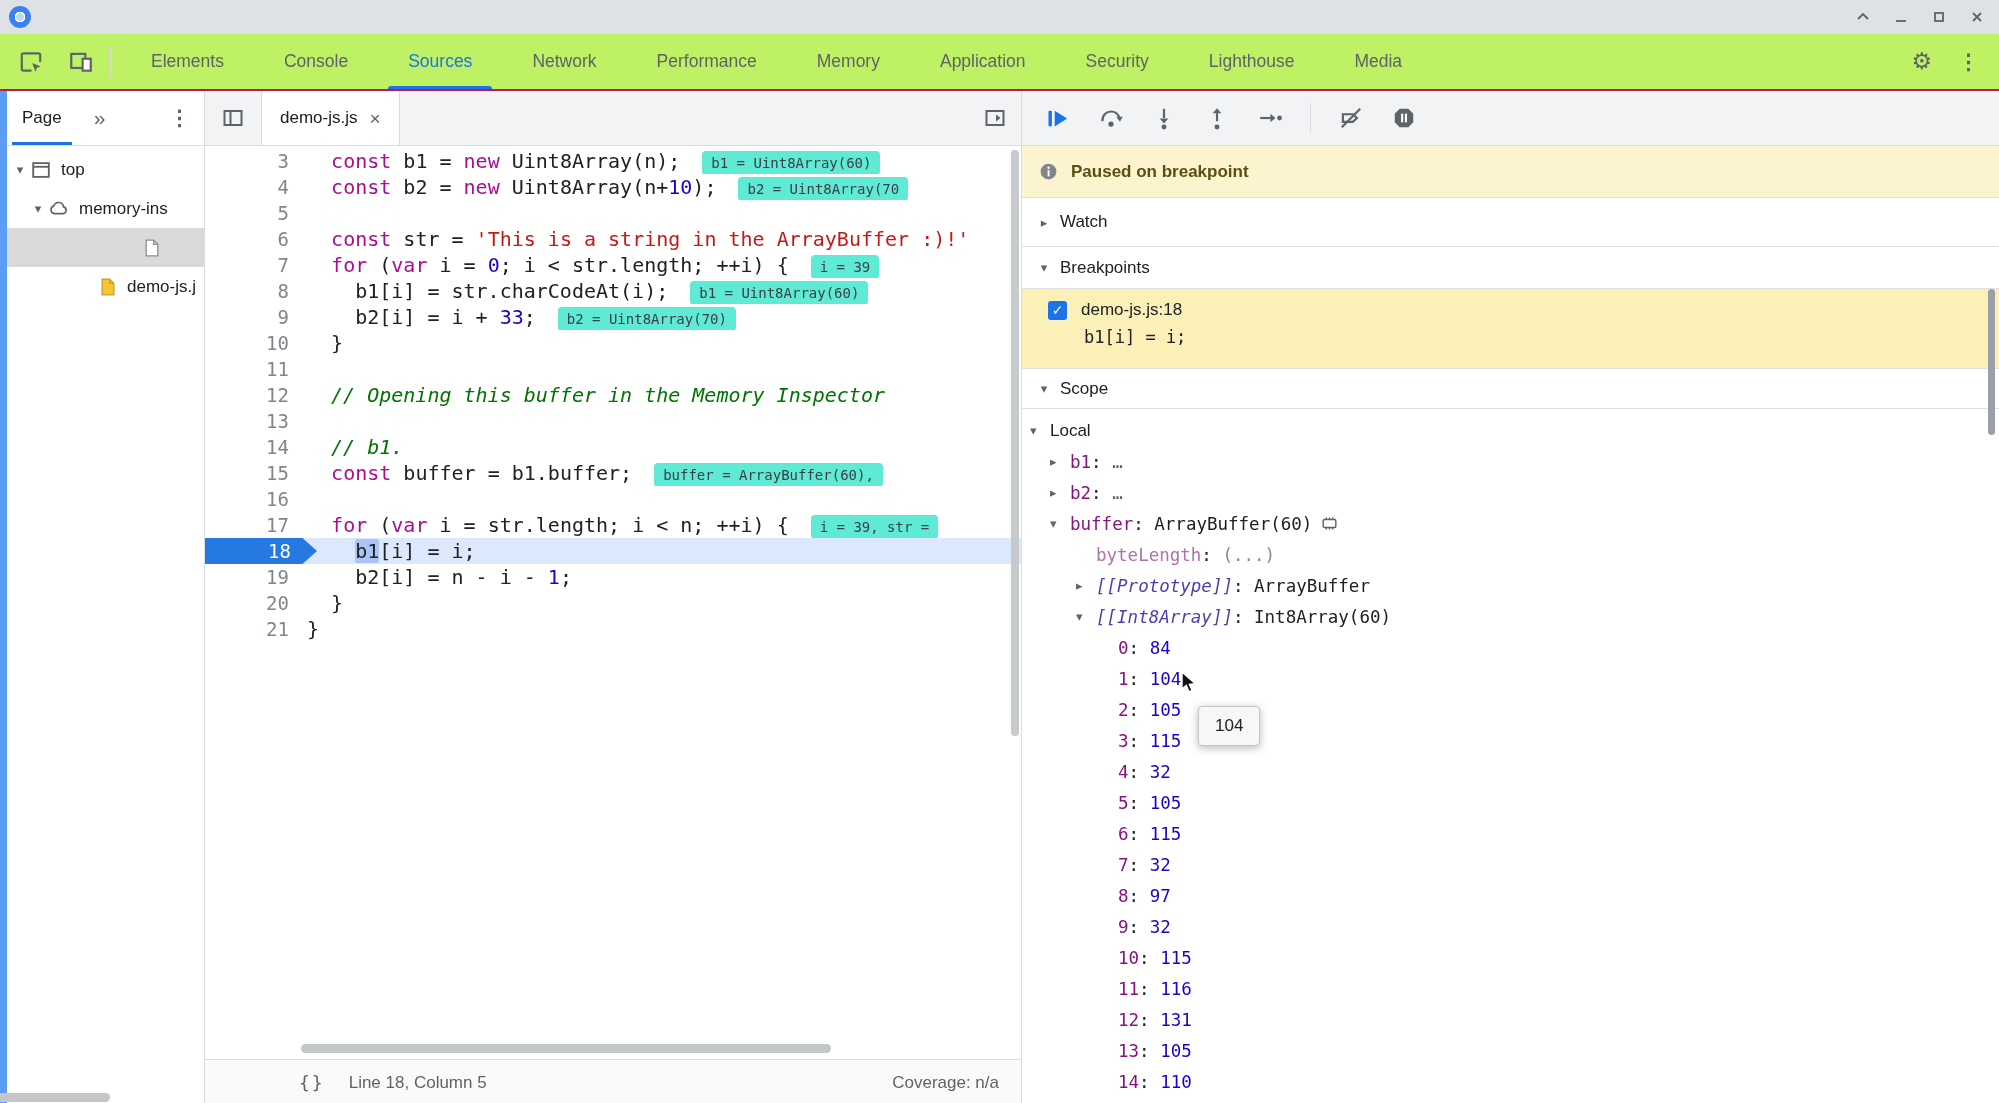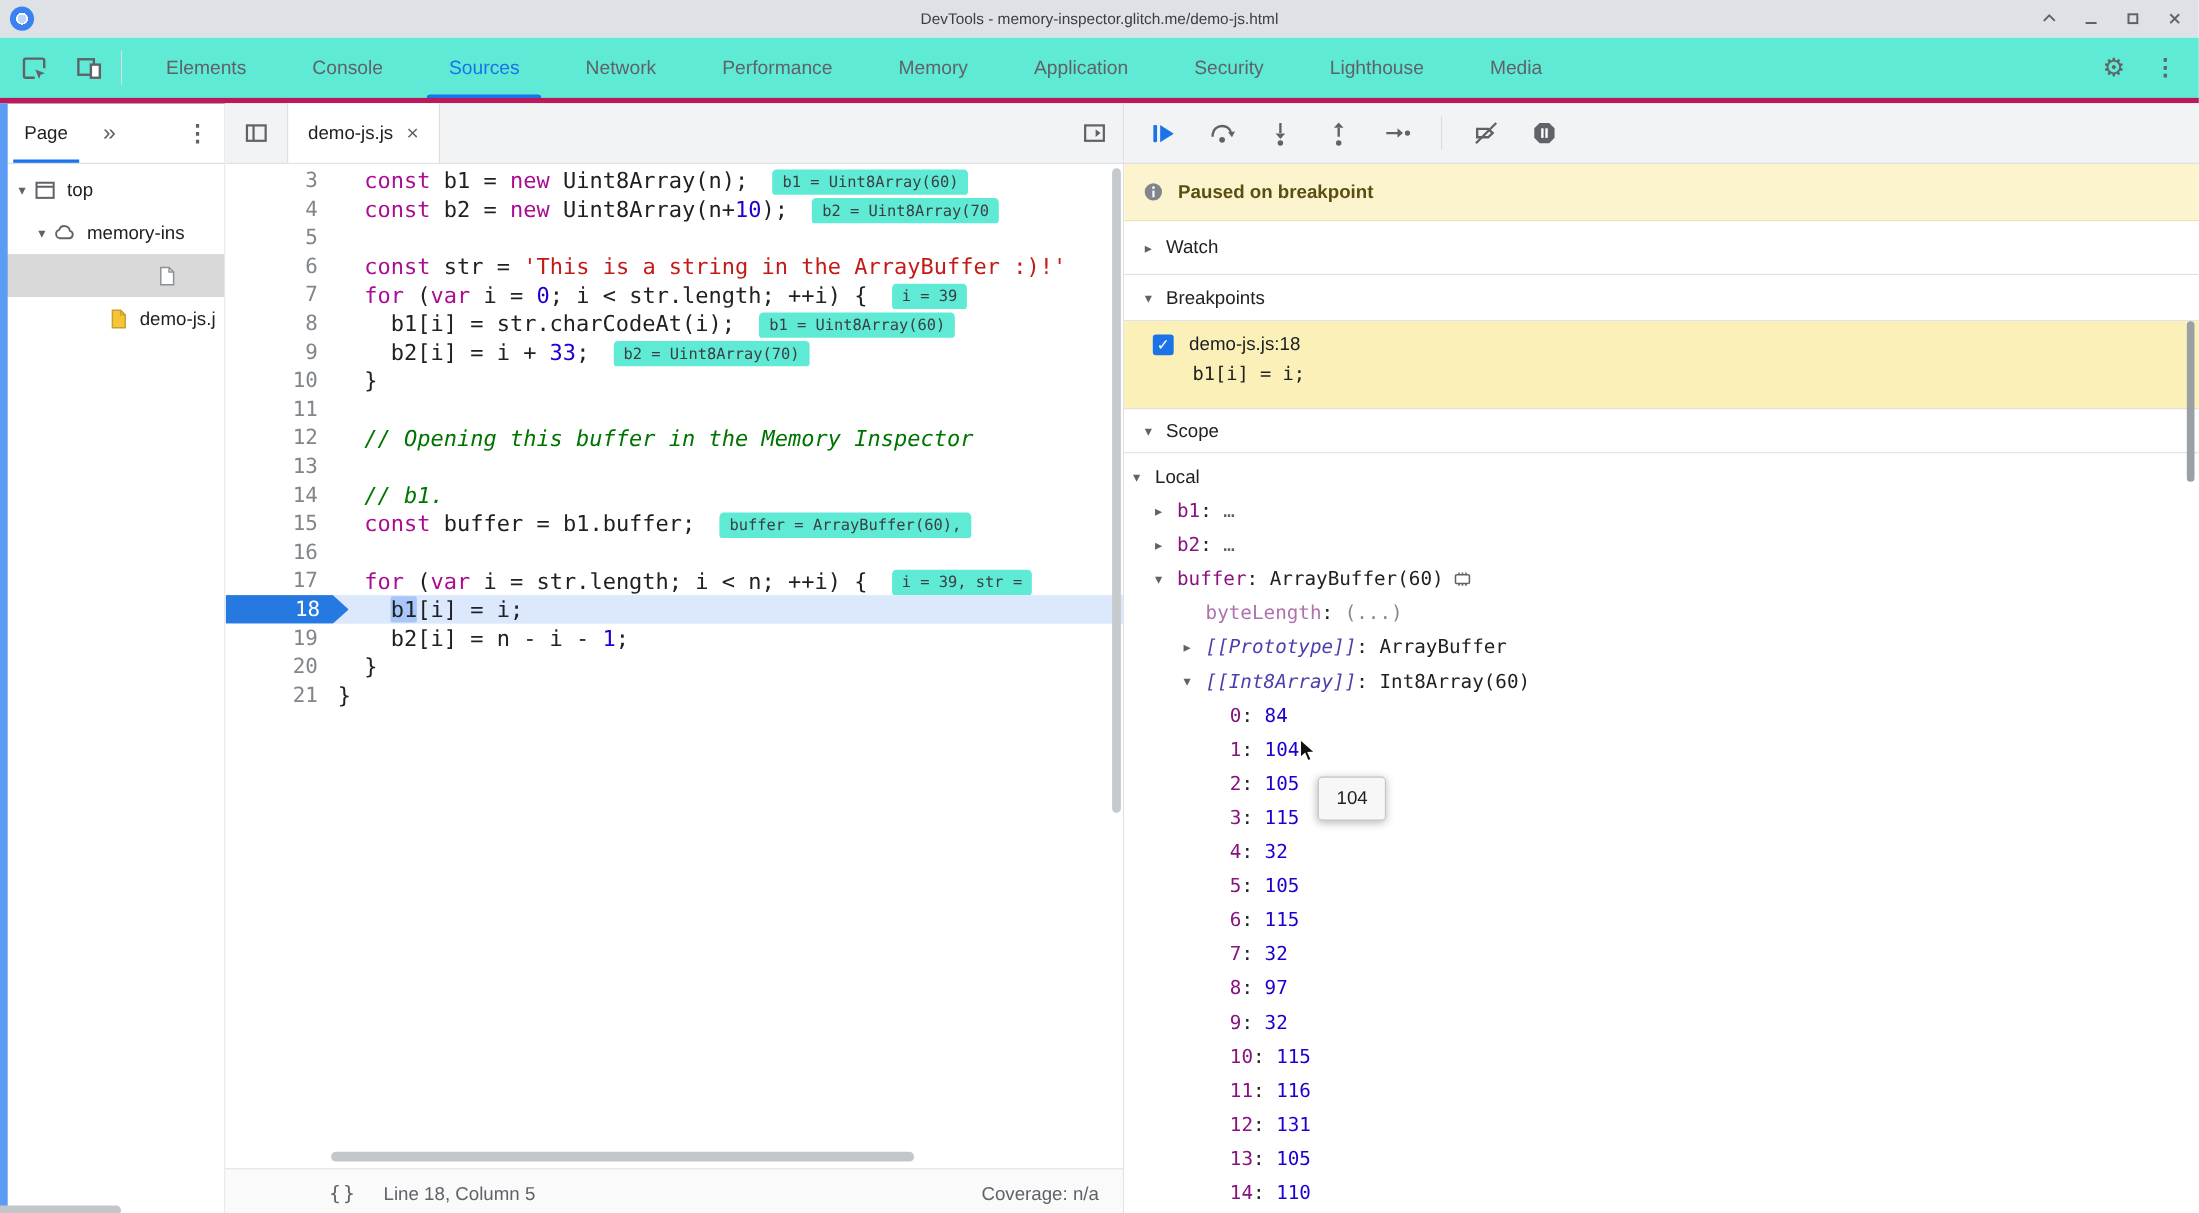--- a/index.html
+++ b/index.html
@@ -8,21 +8,21 @@
 
   
   .titlebar{height:34px;background:#dee1e6;display:flex;align-items:center;position:relative;}
   .chrome-logo{width:22px;height:22px;margin-left:9px;border-radius:50%;
     background:radial-gradient(circle at 50% 50%, #bcd5ff 0 24%, #ffffff 25% 34%, #3b82f0 35% 100%);flex:none;}
   .title-text{position:absolute;left:0;right:0;text-align:center;font-size:14px;color:#3c4043;pointer-events:none;}
   .win-controls{margin-left:auto;display:flex;align-items:center;gap:22px;padding-right:14px;z-index:2;}
   .win-controls .icon{display:flex;align-items:center;}
 
   
-  .main-toolbar{height:55px;border-bottom:5px solid #be185d;display:flex;align-items:stretch;background:#5eead4;}
+  .main-toolbar{height:55px;border-bottom:2px solid #be185d;display:flex;align-items:stretch;background:#bef264;}
   .tool-left{display:flex;align-items:center;gap:24px;padding:0 16px 0 18px;}
   .vdiv{width:1px;background:#dadce0;margin:12px 0;}
   #main-tabs{display:flex;align-items:stretch;margin-left:10px;}
   .tab{display:flex;align-items:center;padding:0 30px;font-size:17.5px;color:#5f6368;position:relative;white-space:nowrap;}
   .tab.active{color:#1a73e8;}
   .tab.active::after{content:"";position:absolute;left:10px;right:10px;bottom:0;height:3px;background:#1a73e8;border-radius:3px 3px 0 0;}
   .tool-right{margin-left:auto;display:flex;align-items:center;gap:26px;padding-right:20px;}
 
   
   .main{display:flex;height:1014px;position:relative;}
@@ -116,21 +116,20 @@
 
   .icon{display:inline-flex;align-items:center;justify-content:center;}
 </style>
 </head>
 <body>
 
 <div id="app">
 
   <div class="titlebar">
     <div class="chrome-logo"></div>
-    <div class="title-text">DevTools - memory-inspector.glitch.me/demo-js.html</div>
     <div class="win-controls" id="win-controls">
         <span class="icon">
           <svg width="16" height="16" viewBox="0 0 16 16">
             <path d="M3 10l5-5 5 5" fill="none" stroke="#5f6368" stroke-width="1.8"></path>
           </svg>
         </span>
         <span class="icon">
           <svg width="16" height="16" viewBox="0 0 16 16">
             <path d="M3 12h10" stroke="#5f6368" stroke-width="1.8"></path>
           </svg>

